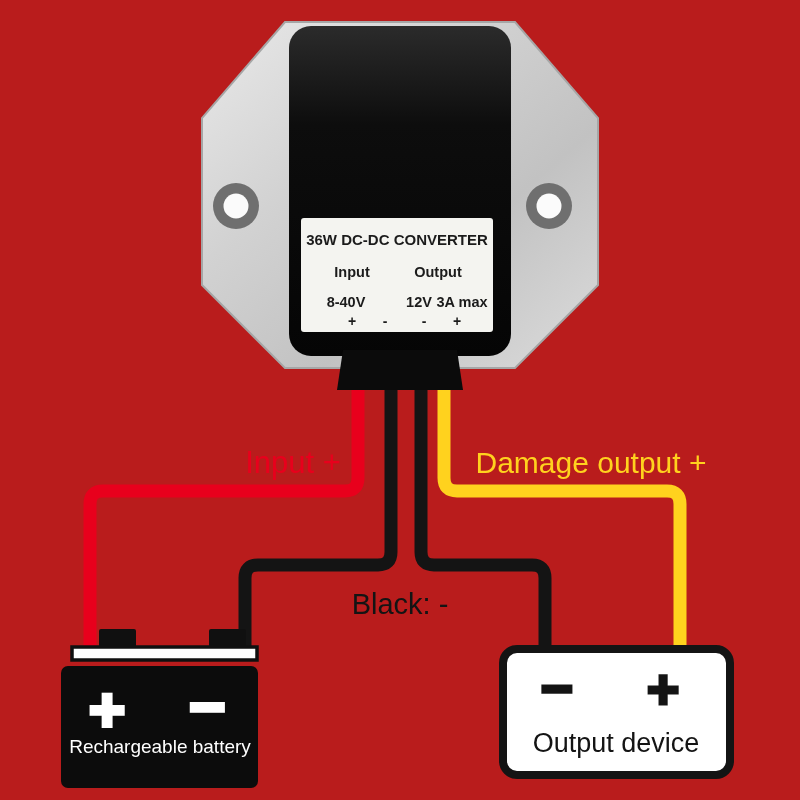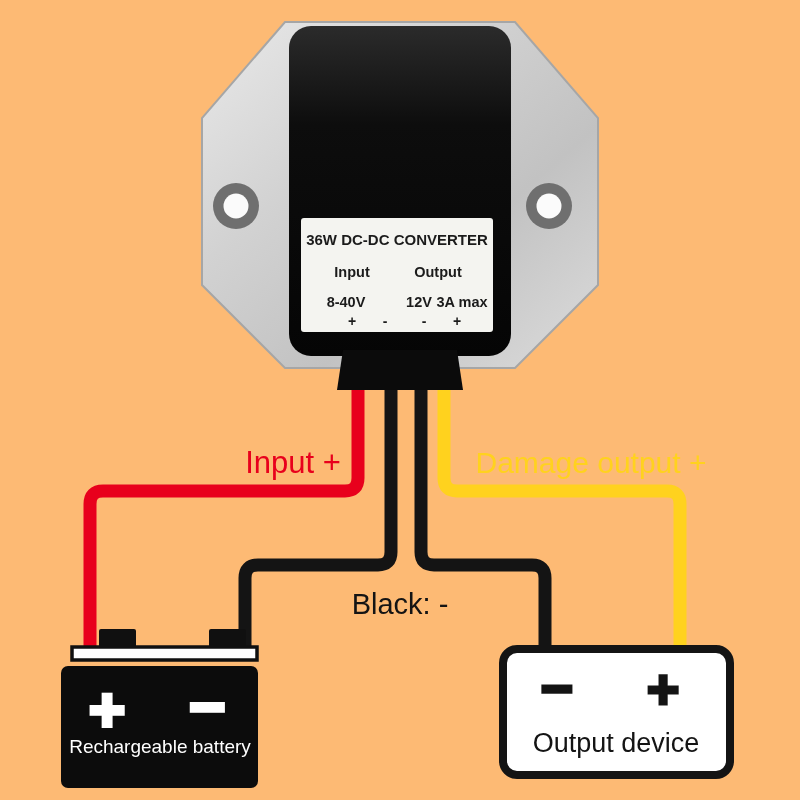--- a/index.html
+++ b/index.html
@@ -1,17 +1,17 @@
 <!DOCTYPE html>
 <html><head>
 <meta charset="utf-8">
 <style>
   html,body{margin:0;padding:0;background:#ffffff;}
   .canvas{
-    width:800px;height:800px;position:relative;background:#fdba74;
+    width:800px;height:800px;position:relative;background:#b91c1c;
     font-family:"Liberation Sans",sans-serif;overflow:hidden;
   }
   svg{display:block;}
   svg text{font-family:"Liberation Sans",sans-serif;}
   .lbl-module{font-weight:bold;fill:#1b1b1b;}
   .lbl-wire{font-weight:normal;}
   .sym-batt{font-weight:bold;fill:#ffffff;stroke:#ffffff;stroke-width:4;paint-order:stroke;}
   .sym-out{font-weight:bold;fill:#141414;stroke:#141414;stroke-width:3;paint-order:stroke;}
   .lbl-batt{fill:#ffffff;}
   .lbl-out{fill:#141414;}

